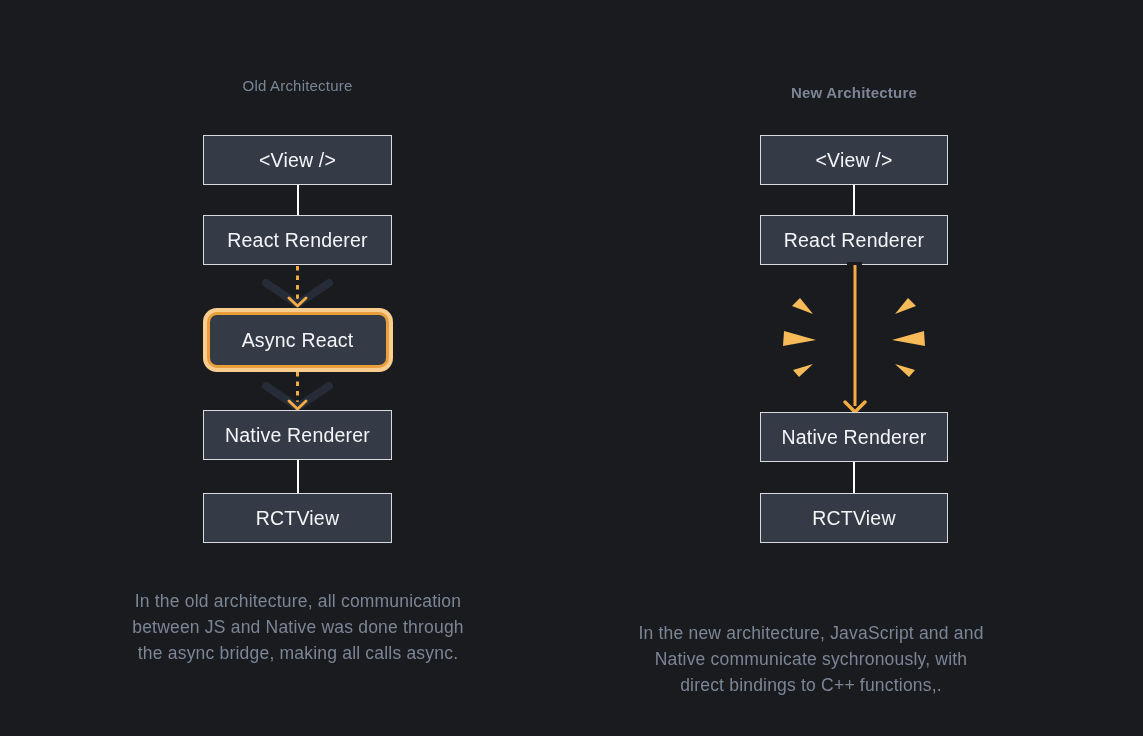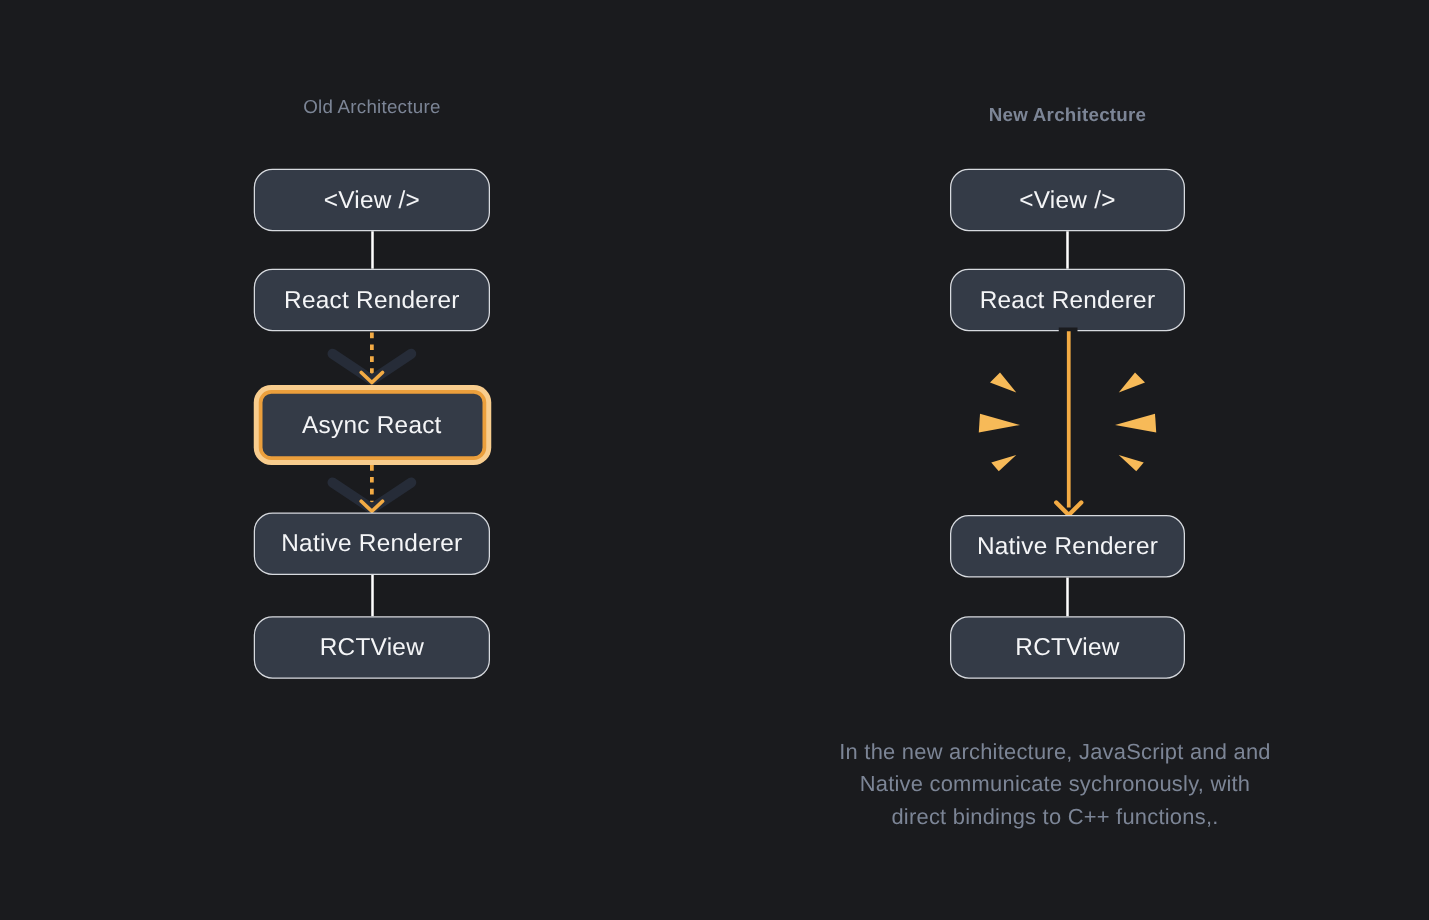--- a/index.html
+++ b/index.html
@@ -40,21 +40,21 @@
   .column.old .col-title { top: 77px; }
   .column.new .col-title { top: 84px; font-weight: bold; }
 
   .node {
     position: absolute;
     left: 0;
     width: 100%;
     height: 50px;
     background: var(--box-fill);
     border: 1.5px solid var(--box-border);
-    border-radius: 15px;
+    border-radius: 0;
     display: flex;
     align-items: center;
     justify-content: center;
     color: var(--box-text);
     font-size: 19.5px;
     font-weight: 500;
     letter-spacing: 0.2px;
   }
 
   .connector {
@@ -120,21 +120,21 @@
     position: absolute;
     top: 588px;
     text-align: center;
     color: var(--muted-text);
     font-size: 17.5px;
     line-height: 26px;
     white-space: pre-line;
     letter-spacing: 0.2px;
   }
   .caption.old-cap { left: 83px; width: 430px; }
-  .caption.new-cap { left: 619px; width: 450px; }
+  .caption.new-cap { left: 586px; width: 450px; margin-top: 32px; }
 </style>
 </head>
 <body>
 
 <div class="canvas">
 
   <div class="column old">
     <div class="col-title">Old Architecture</div>
 
     <div class="node" style="top:135px">&lt;View /&gt;</div>
@@ -192,17 +192,20 @@
       <polyline class="chev-orange" points="85,137 95,147 105,137" style="stroke-width:3.5"></polyline>
     </svg>
 
     <div class="node" style="top:412px">Native Renderer</div>
 
     <div class="connector" style="top:462px; height:31px"></div>
 
     <div class="node" style="top:493px">RCTView</div>
   </div>
 
+  <div class="caption old-cap">In the old architecture, all communication
+between JS and Native was done through
+the async bridge, making all calls async.</div>
   <div class="caption new-cap">In the new architecture, JavaScript and and
 Native communicate sychronously, with
 direct bindings to C++ functions,.</div>
 
 </div>
 
 </body></html>

